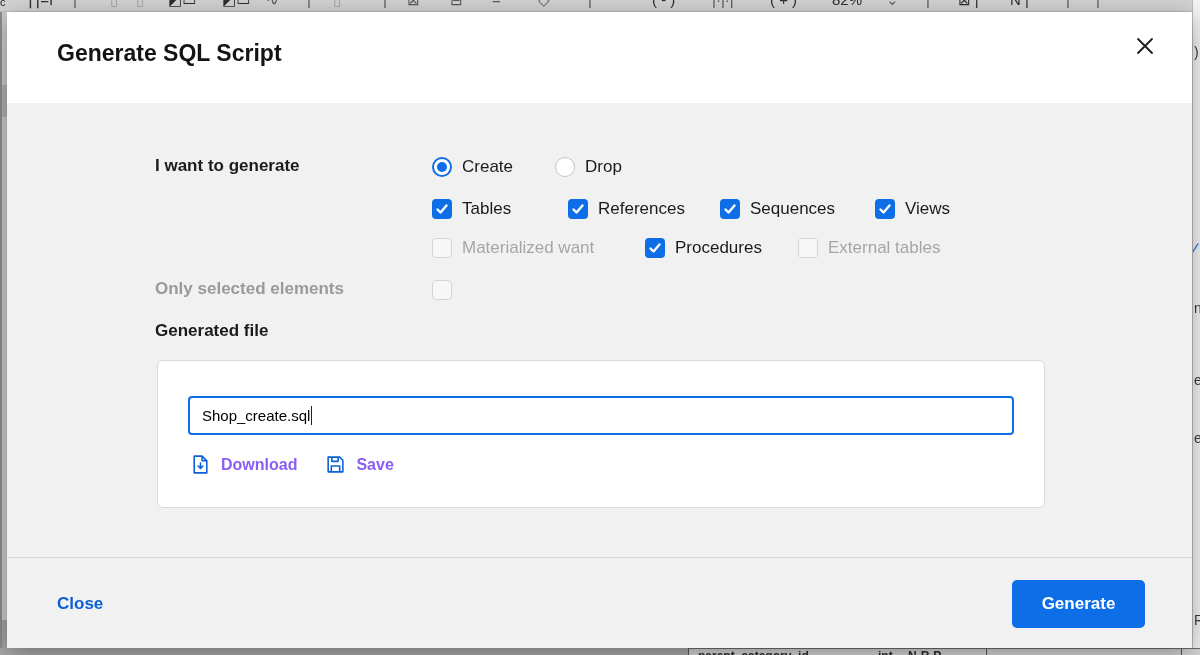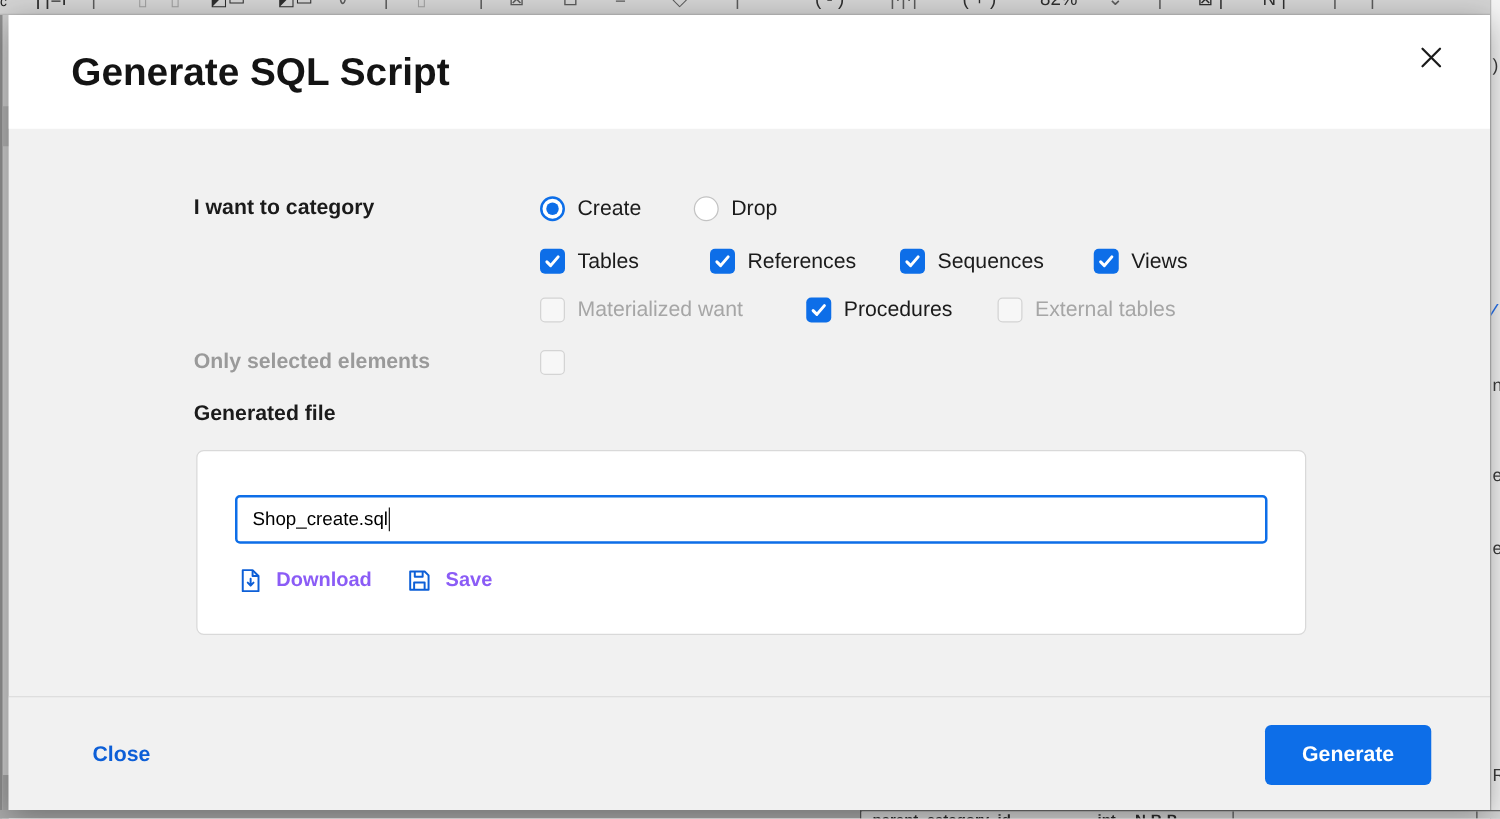--- a/index.html
+++ b/index.html
@@ -29,21 +29,21 @@
     background:#ababab; overflow:hidden; z-index:1; }
   .bottom-table { position:absolute; left:688px; top:0; width:512px; height:7px;
     background:#d6d6d6; border-top:1px solid #6f6f6f; border-left:1px solid #555; overflow:hidden; }
   .bottom-table span { position:absolute; top:0px; font-size:12px; font-weight:bold; color:#2c2c2c; white-space:pre; }
   .bottom-table .vline { position:absolute; top:0; width:1px; height:7px; background:#555; }
 
   
   .modal { position:absolute; left:7px; top:12px; width:1185px; height:636px;
     background:#f1f1f1; box-shadow:0 6px 24px rgba(0,0,0,0.35); z-index:5; }
   .modal-header { position:absolute; left:0; top:0; width:100%; height:91px; background:#ffffff; }
-  .modal-title { position:absolute; left:50px; top:28px; font-size:31px; font-weight:bold; color:#141414; }
+  .modal-title { position:absolute; left:50px; top:28px; font-size:23px; font-weight:bold; color:#141414; }
   .close-btn { position:absolute; left:1118px; top:14px; width:40px; height:40px;
     display:flex; align-items:center; justify-content:center; cursor:pointer; background:transparent; border:none; }
 
   .row { position:absolute; left:0; width:100%; height:24px; }
   .flabel { position:absolute; left:148px; font-size:17px; font-weight:bold; color:#1b1b1b; white-space:nowrap; }
   .flabel.dim { color:#9a9a9a; }
 
   .ctrl { position:absolute; display:flex; align-items:center; gap:10px; height:24px; cursor:pointer; }
   .ctrl .lbl { font-size:17px; color:#1b1b1b; white-space:nowrap; }
   .ctrl.disabled .lbl { color:#a6a6a6; }
@@ -65,21 +65,21 @@
     display:flex; align-items:center; padding:0 12px; }
   .fileinput .val { font-size:15px; color:#000000; white-space:pre; }
   .caret { display:inline-block; width:1px; height:19px; background:#222; margin-left:1px; }
 
   .filelinks { position:absolute; left:32px; top:93px; display:flex; align-items:center; gap:28px; }
   .linkbtn { display:flex; align-items:center; gap:10px; cursor:pointer; background:none; border:none; }
   .linkbtn .txt { font-size:16px; font-weight:bold; color:#8b5cf6; }
 
   .sep { position:absolute; left:0; top:545px; width:100%; height:1px; background:#d8d8d8; }
   .modal-footer { position:absolute; left:0; top:546px; width:100%; height:90px; background:#f1f1f1; }
-  .close-link { position:absolute; left:50px; top:36px; font-size:17px; font-weight:bold; color:#0d5fd7; cursor:pointer; background:none; border:none;margin-left:17px; }
+  .close-link { position:absolute; left:50px; top:36px; font-size:17px; font-weight:bold; color:#0d5fd7; cursor:pointer; background:none; border:none; }
   .generate-btn { position:absolute; left:1005px; top:22px; width:133px; height:48px;
     background:#0d6ee8; border:none; border-radius:5px; color:#ffffff; font-size:17px;
     font-weight:bold; font-family:"Liberation Sans", sans-serif; cursor:pointer; }
 </style>
 </head>
 <body>
 
 <div id="screen">
 
   <div class="top-strip">
@@ -140,21 +140,21 @@
     <div class="modal-header">
       <div class="modal-title">Generate SQL Script</div>
       <button class="close-btn" title="">
         <svg width="28" height="28" viewBox="0 0 28 28">
           <path d="M7 7 L21 21 M21 7 L7 21" stroke="#1c1c1c" stroke-width="1.8" stroke-linecap="round" fill="none"></path>
         </svg>
       </button>
     </div>
 
     <div class="row" style="top:143px">
-      <span class="flabel" style="top:1px">I want to category</span>
+      <span class="flabel" style="top:1px">I want to generate</span>
       <div class="ctrl" style="left:425px">
         <span class="radio sel">
             <span class="dot"></span>
           </span>
         <span class="lbl">Create</span>
       </div>
       <div class="ctrl" style="left:548px">
         <span class="radio unsel"></span>
         <span class="lbl">Drop</span>
       </div>

